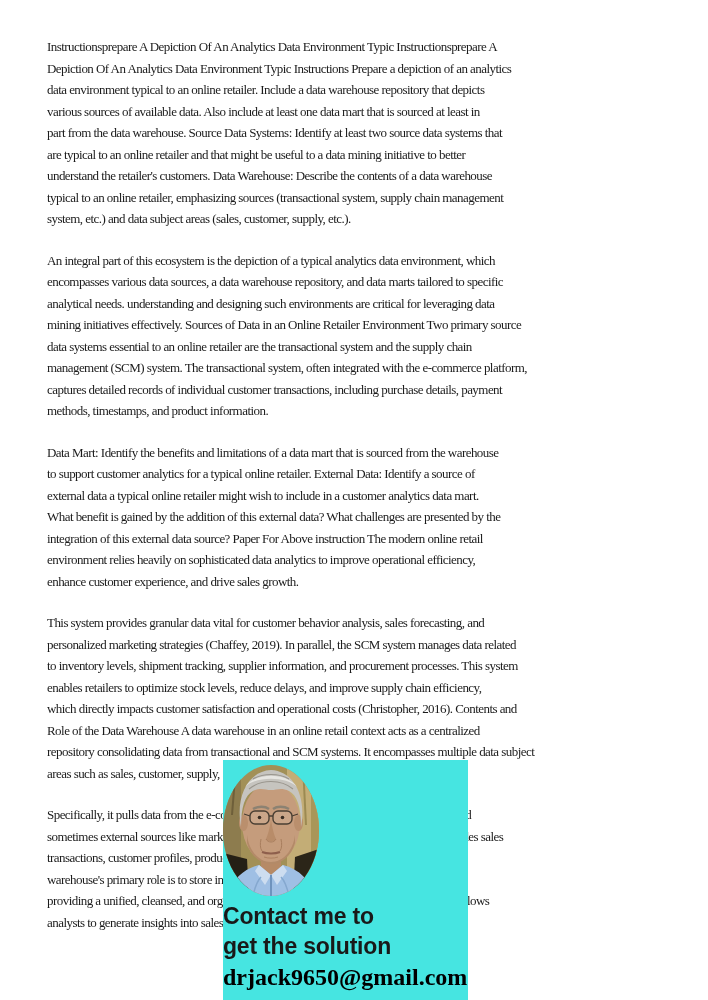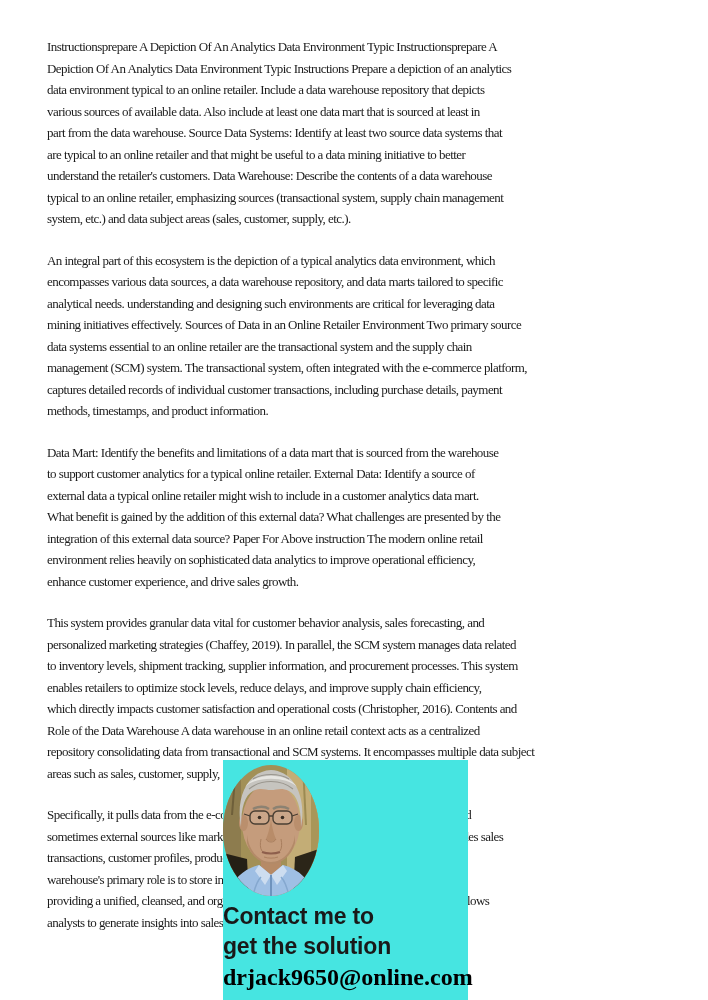--- a/index.html
+++ b/index.html
@@ -169,16 +169,16 @@
 
           <path d="M38,74 C37,79 37,83 39,86 M58,74 C59,79 59,83 57,86" stroke="#a87e5e" stroke-width="1" fill="none"></path>
 
           <path d="M39,87 C44,89 52,89 57,87" stroke="#8e5f4c" stroke-width="2" fill="none"></path>
           <path d="M41,92 C45,93.5 51,93.5 55,92" stroke="#ad8260" stroke-width="1" fill="none"></path>
         </g>
       </svg>
     </span>
     <div class="contact-text">Contact me to
 get the solution</div>
-    <div class="contact-email">drjack9650@online.com</div>
+    <div class="contact-email">drjack9650@gmail.com</div>
   </div>
 
 </div>
 
 </body></html>

